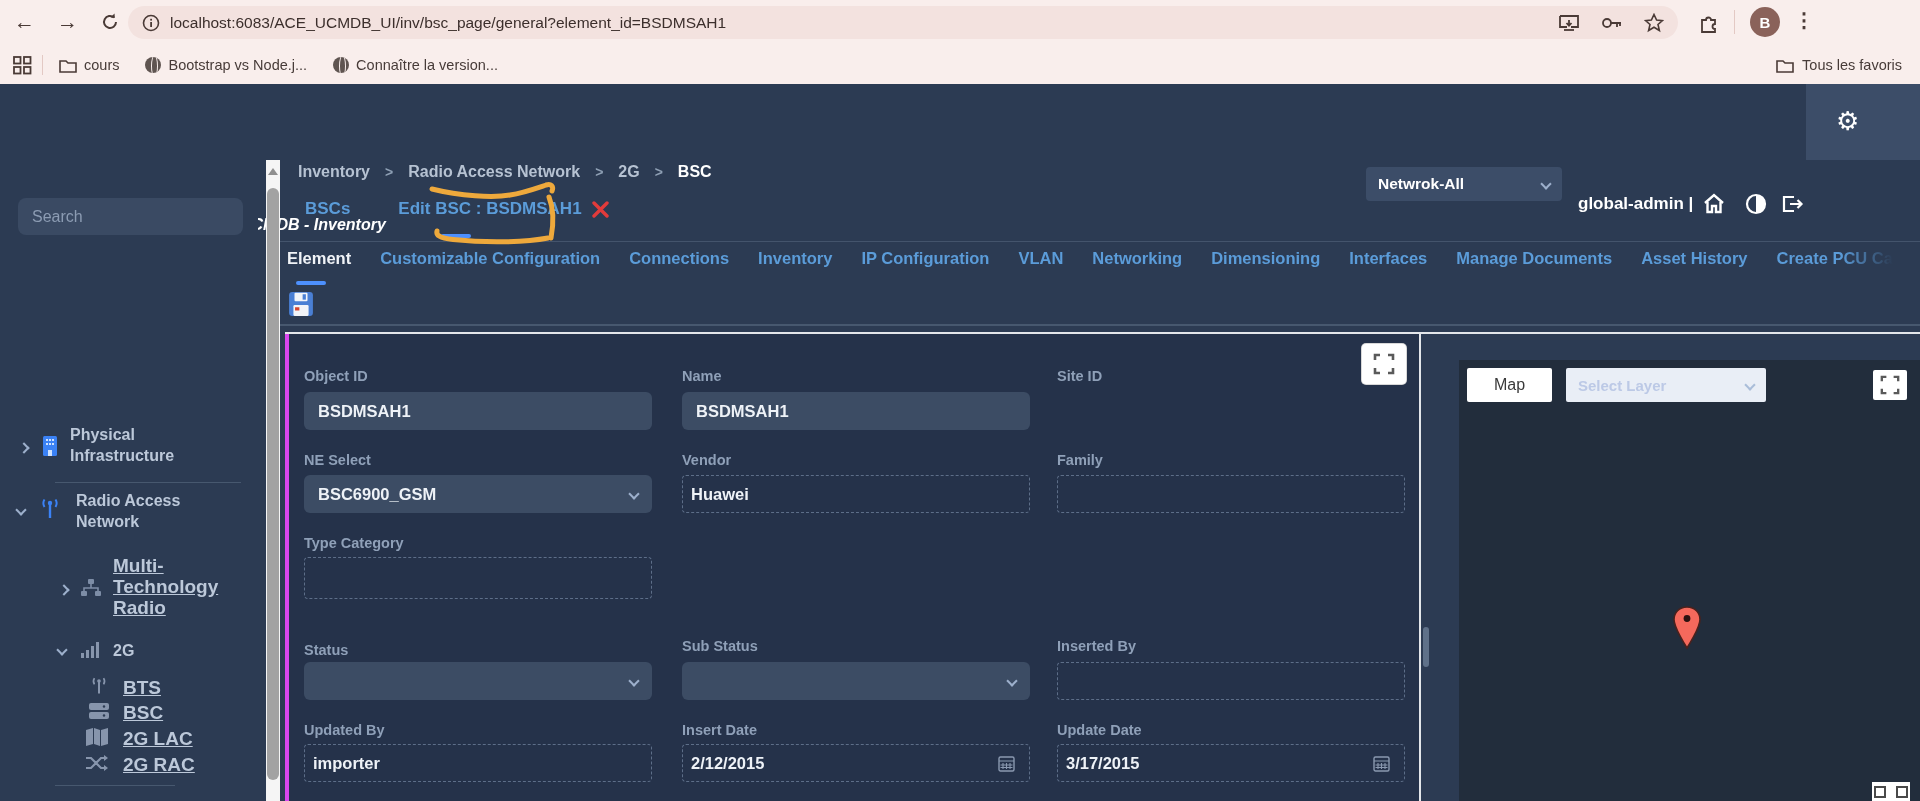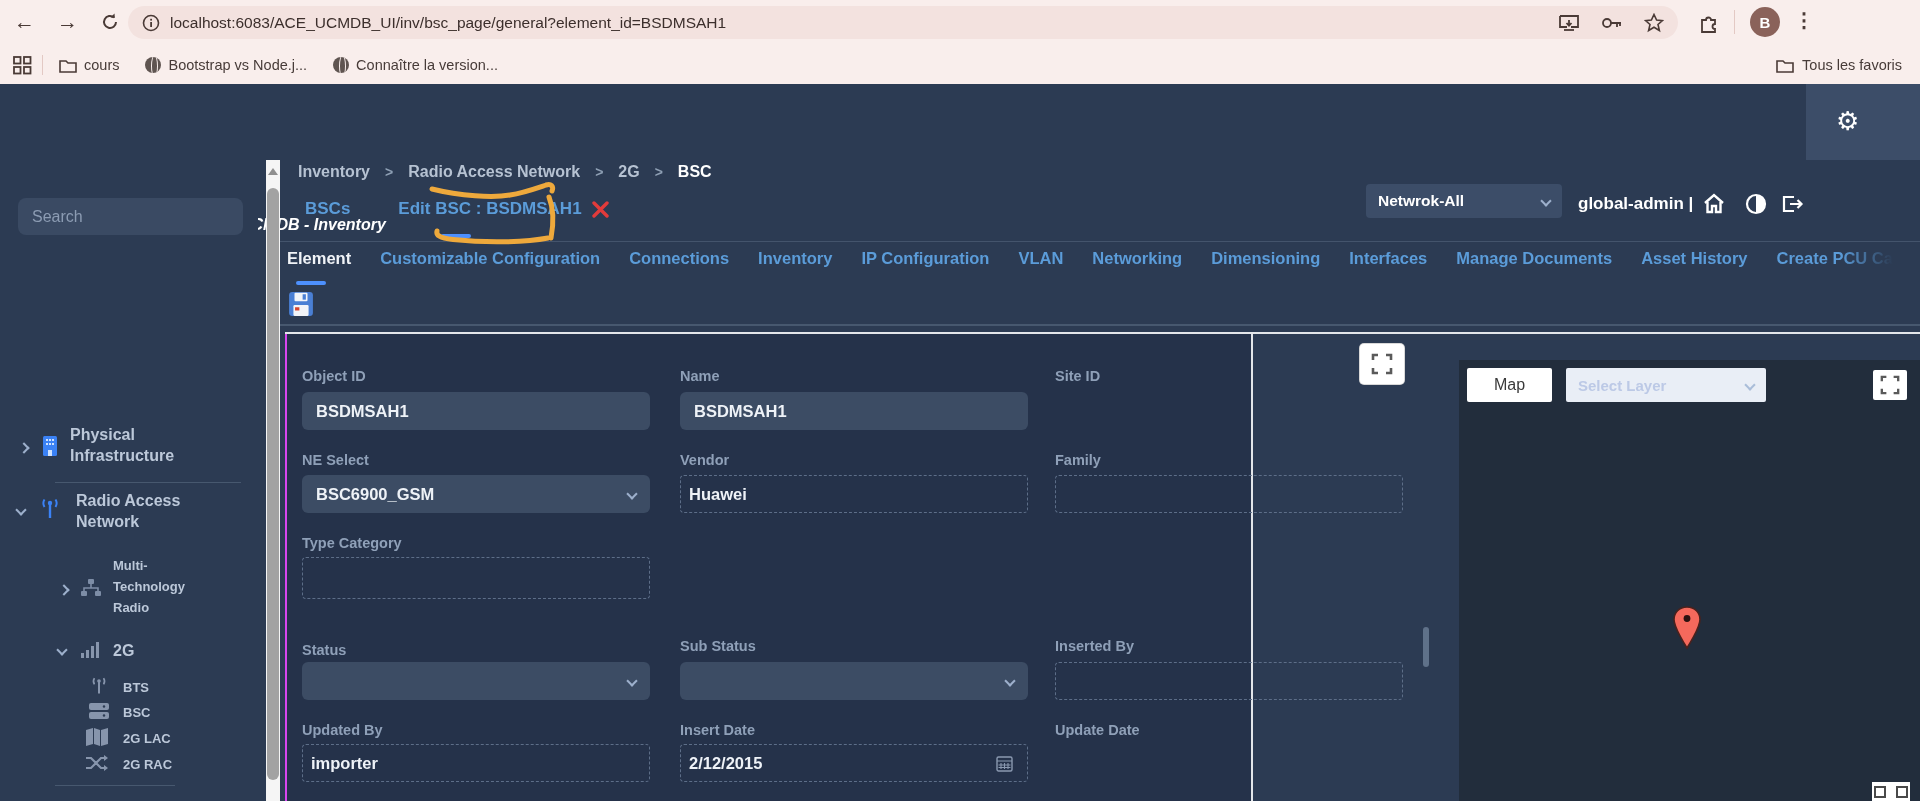--- a/index.html
+++ b/index.html
@@ -33,42 +33,42 @@
   #app-header { position:absolute; left:0; top:84px; width:1920px; height:76px; background:#2c3b53; }
   #waffle { position:absolute; left:12px; top:120px; width:20px; height:22px; display:grid;
     grid-template-columns:repeat(3,1fr); gap:3px; }
   #waffle i { width:4px; height:4px; background:#fff; border-radius:1px; }
   #hamburger-btn { position:absolute; left:44px; top:96px; width:37px; height:54px; border:1.5px solid #cdd7e4;
     border-radius:9px; display:flex; align-items:center; justify-content:center; cursor:pointer; }
   .hline { width:16px; height:2.5px; background:#fff; border-radius:2px; margin:2px 0; }
   #brand { position:absolute; left:92px; top:96px; color:#fff; font-size:40px; font-weight:bold;
     letter-spacing:2px; font-family:"DejaVu Sans", sans-serif; }
   #page-title { position:absolute; left:240px; top:132px; color:#fff; font-size:16px; font-weight:bold; font-style:italic; }
-  #network-select { position:absolute; left:1366px; top:100px; width:196px; height:34px; background:#3c4d68;
+  #network-select { position:absolute; left:1366px; top:83px; width:196px; height:34px; background:#3c4d68;
     border-radius:4px; display:flex; align-items:center; padding:0 12px; cursor:pointer; }
   #network-select .val { color:#fff; font-weight:bold; font-size:15.5px; }
   #username { position:absolute; left:1578px; top:110px; color:#fff; font-weight:bold; font-size:17px; }
   .hdr-ic { position:absolute; top:108px; width:24px; height:24px; cursor:pointer; }
   #gear-strip { position:absolute; left:1806px; top:0; width:114px; height:76px; background:#3c4d68; }
   #gear-glyph { position:absolute; left:30px; top:22px; color:#fff; font-size:26px;
     font-family:"DejaVu Sans", sans-serif; cursor:pointer; }
 
   
   .chev { display:inline-block; width:8px; height:8px; border-right:2px solid #9db0cc; border-bottom:2px solid #9db0cc; }
   .chev.right { transform:rotate(-45deg); }
   .chev.down  { transform:rotate(45deg); }
 
   
   #sidebar { position:absolute; left:0; top:160px; width:258px; height:641px; background:#2c3b53; }
   #search-input { position:absolute; left:18px; top:38px; width:225px; height:37px; background:#3a4a63;
     border:none; border-radius:8px; color:#22c55e; font-size:16px; padding:0 14px; outline:none;
     font-family:"Liberation Sans",sans-serif; }
   #search-input::placeholder { color:#8c9cb3; }
   .tree-label { position:absolute; color:#bcc8d9; font-weight:bold; font-size:16px; line-height:21px; cursor:pointer; }
-  .tree-label.sub { font-size:13px; }
+  .tree-label.sub { font-size:19px;text-decoration:underline; }
   .tdiv { position:absolute; height:1px; background:#47586f; }
   .ticon { position:absolute; }
 
   
   #page-scrollbar { position:absolute; left:266px; top:160px; width:14px; height:641px; background:#f5f5f5; }
   #page-scroll-up { position:absolute; left:2px; top:8px; width:0; height:0;
     border-left:5px solid transparent; border-right:5px solid transparent; border-bottom:7px solid #8f8f8f; }
   #page-scroll-thumb { position:absolute; left:1px; top:28px; width:12px; height:592px; background:#a2a2a2; border-radius:6px; }
 
   
@@ -87,22 +87,22 @@
   .tab.active { color:#f0f3f7; }
   .tab.fade { background:linear-gradient(90deg,#5b9cd9 55%,rgba(91,156,217,0)); -webkit-background-clip:text;
     background-clip:text; color:transparent; }
   #tab-indicator { position:absolute; left:296px; top:281px; width:30px; height:4px; background:#4d90fe; border-radius:2px; }
 
   #toolbar { position:absolute; left:280px; top:286px; width:1640px; height:40px; border-bottom:2px solid #47586f; }
   #save-btn { position:absolute; left:8px; top:5px; width:26px; height:26px; cursor:pointer; }
   #content-topline { position:absolute; left:285px; top:332px; width:1635px; height:2px; background:#e3e6ea; }
 
   
-  #form-panel { position:absolute; left:285px; top:334px; width:968px; height:467px; background:#25324a;
-    border-left:2px solid #d946ef; border-right:2px solid #e3e6ea; }
+  #form-panel { position:absolute; left:285px; top:334px; width:1136px; height:467px; background:#25324a;
+    border-left:4px solid #d946ef; border-right:2px solid #e3e6ea; }
   .flabel { position:absolute; color:#8fa0b8; font-weight:bold; font-size:14.5px; }
   .finput { position:absolute; width:348px; height:38px; border-radius:6px; display:flex; align-items:center;
     padding:0 14px; color:#eef2f7; font-weight:bold; font-size:16.5px; cursor:text; }
   .finput.solid { background:#3c4c64; cursor:pointer; }
   .finput.dashed { background:transparent; border:1px dashed #5d6e88; border-radius:4px;padding-left:8px; }
   .finput .chev { margin-left:auto; }
   .finput .cal { margin-left:auto; }
   #expand-form-btn { position:absolute; left:1073px; top:10px; width:44px; height:40px; background:#fff;
     border-radius:4px; display:flex; align-items:center; justify-content:center; cursor:pointer;
     box-shadow:0 0 0 1px #d8d8d8; }
@@ -433,20 +433,27 @@
   </div>
   <div class="flabel" style="left:393px;top:388px">Insert Date</div>
   <div class="finput dashed" style="left:393px;top:410px">
     <span>2/12/2015</span>
     <svg class="cal" width="17" height="17" viewBox="0 0 17 17">
       <rect x="1" y="2" width="15" height="14" rx="1.5" fill="none" stroke="#8a99b0" stroke-width="1.4"></rect>
       <path d="M1 6 H16 M5 8 V14 M8.5 8 V14 M12 8 V14 M2.5 10 H14.5 M2.5 12.5 H14.5" stroke="#8a99b0" stroke-width="1.1"></path>
     </svg>
   </div>
   <div class="flabel" style="left:768px;top:388px">Update Date</div>
+  <div class="finput dashed" style="left:768px;top:410px">
+    <span>3/17/2015</span>
+    <svg class="cal" width="17" height="17" viewBox="0 0 17 17">
+      <rect x="1" y="2" width="15" height="14" rx="1.5" fill="none" stroke="#8a99b0" stroke-width="1.4"></rect>
+      <path d="M1 6 H16 M5 8 V14 M8.5 8 V14 M12 8 V14 M2.5 10 H14.5 M2.5 12.5 H14.5" stroke="#8a99b0" stroke-width="1.1"></path>
+    </svg>
+  </div>
 </div>
 <div id="form-scroll-thumb"></div>
 
 <div id="map-panel">
   <div id="map-btn">Map</div>
   <div id="layer-select">
     <span class="val">Select Layer</span>
     <span class="chev down"></span>
   </div>
   <div id="expand-map-btn">

